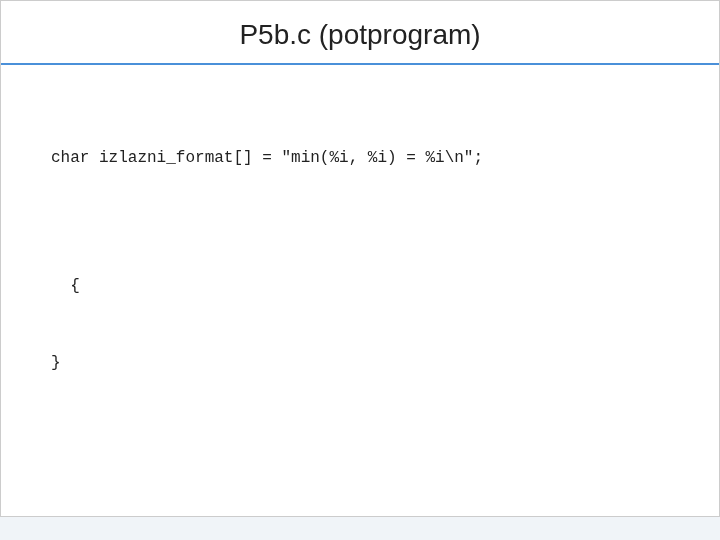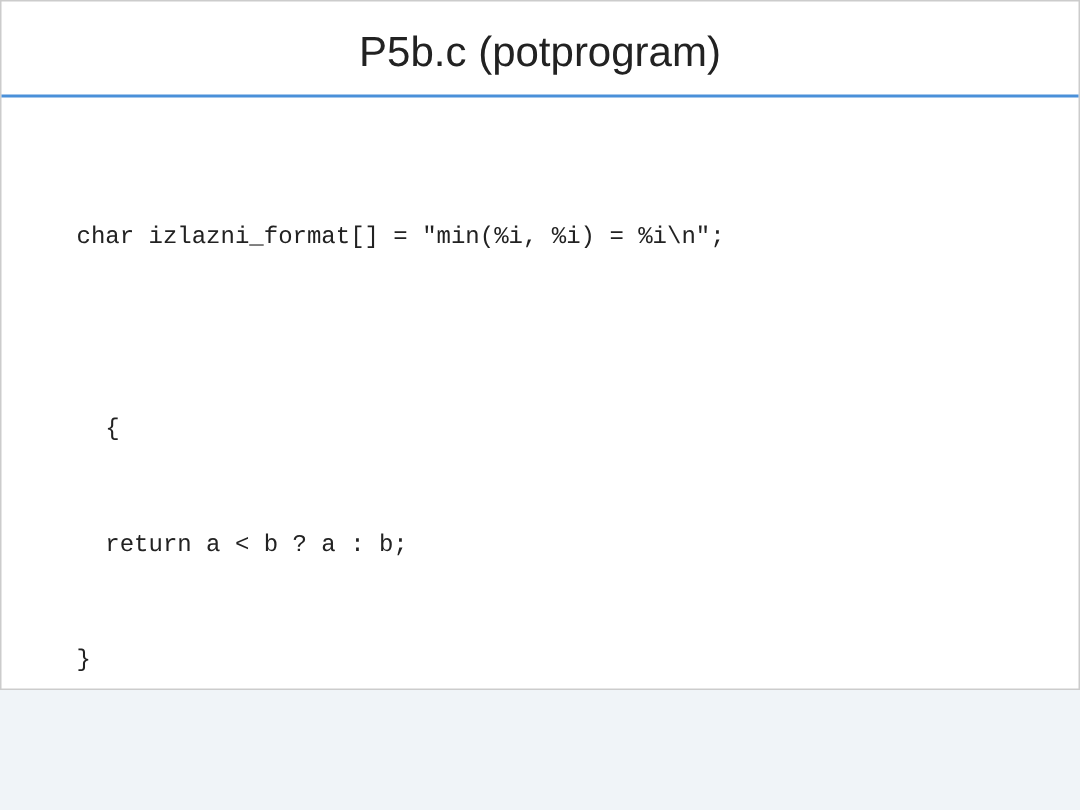--- a/index.html
+++ b/index.html
@@ -14,21 +14,21 @@
       background-color: #f0f4f8;
       font-family: Arial, sans-serif;
       display: flex;
       flex-direction: column;
       align-items: center;
       justify-content: flex-start;
     }
 
     .slide-container {
       width: 720px;
-      height: 460px;
+      height: 517px;
       background-color: #ffffff;
       border: 1px solid #cccccc;
       display: flex;
       flex-direction: column;
       padding: 0;
     }
 
     .slide-title-bar {
       width: 100%;
       padding: 18px 40px 12px 40px;
@@ -65,17 +65,16 @@
 
 <div class="slide-container">
   <div class="slide-title-bar">
     <span class="slide-title">P5b.c (potprogram)</span>
   </div>
   <div class="slide-content">
     <div class="code-block">
       <span class="code-line">char izlazni_format[] = "min(%i, %i) = %i\n";</span>
       <span class="code-line"></span>
       <span class="code-line">  {</span>
-      <span class="code-line">  return a &lt; b ? a : b;</span>
       <span class="code-line">}</span>
     </div>
   </div>
 </div>
 
 </body></html>

